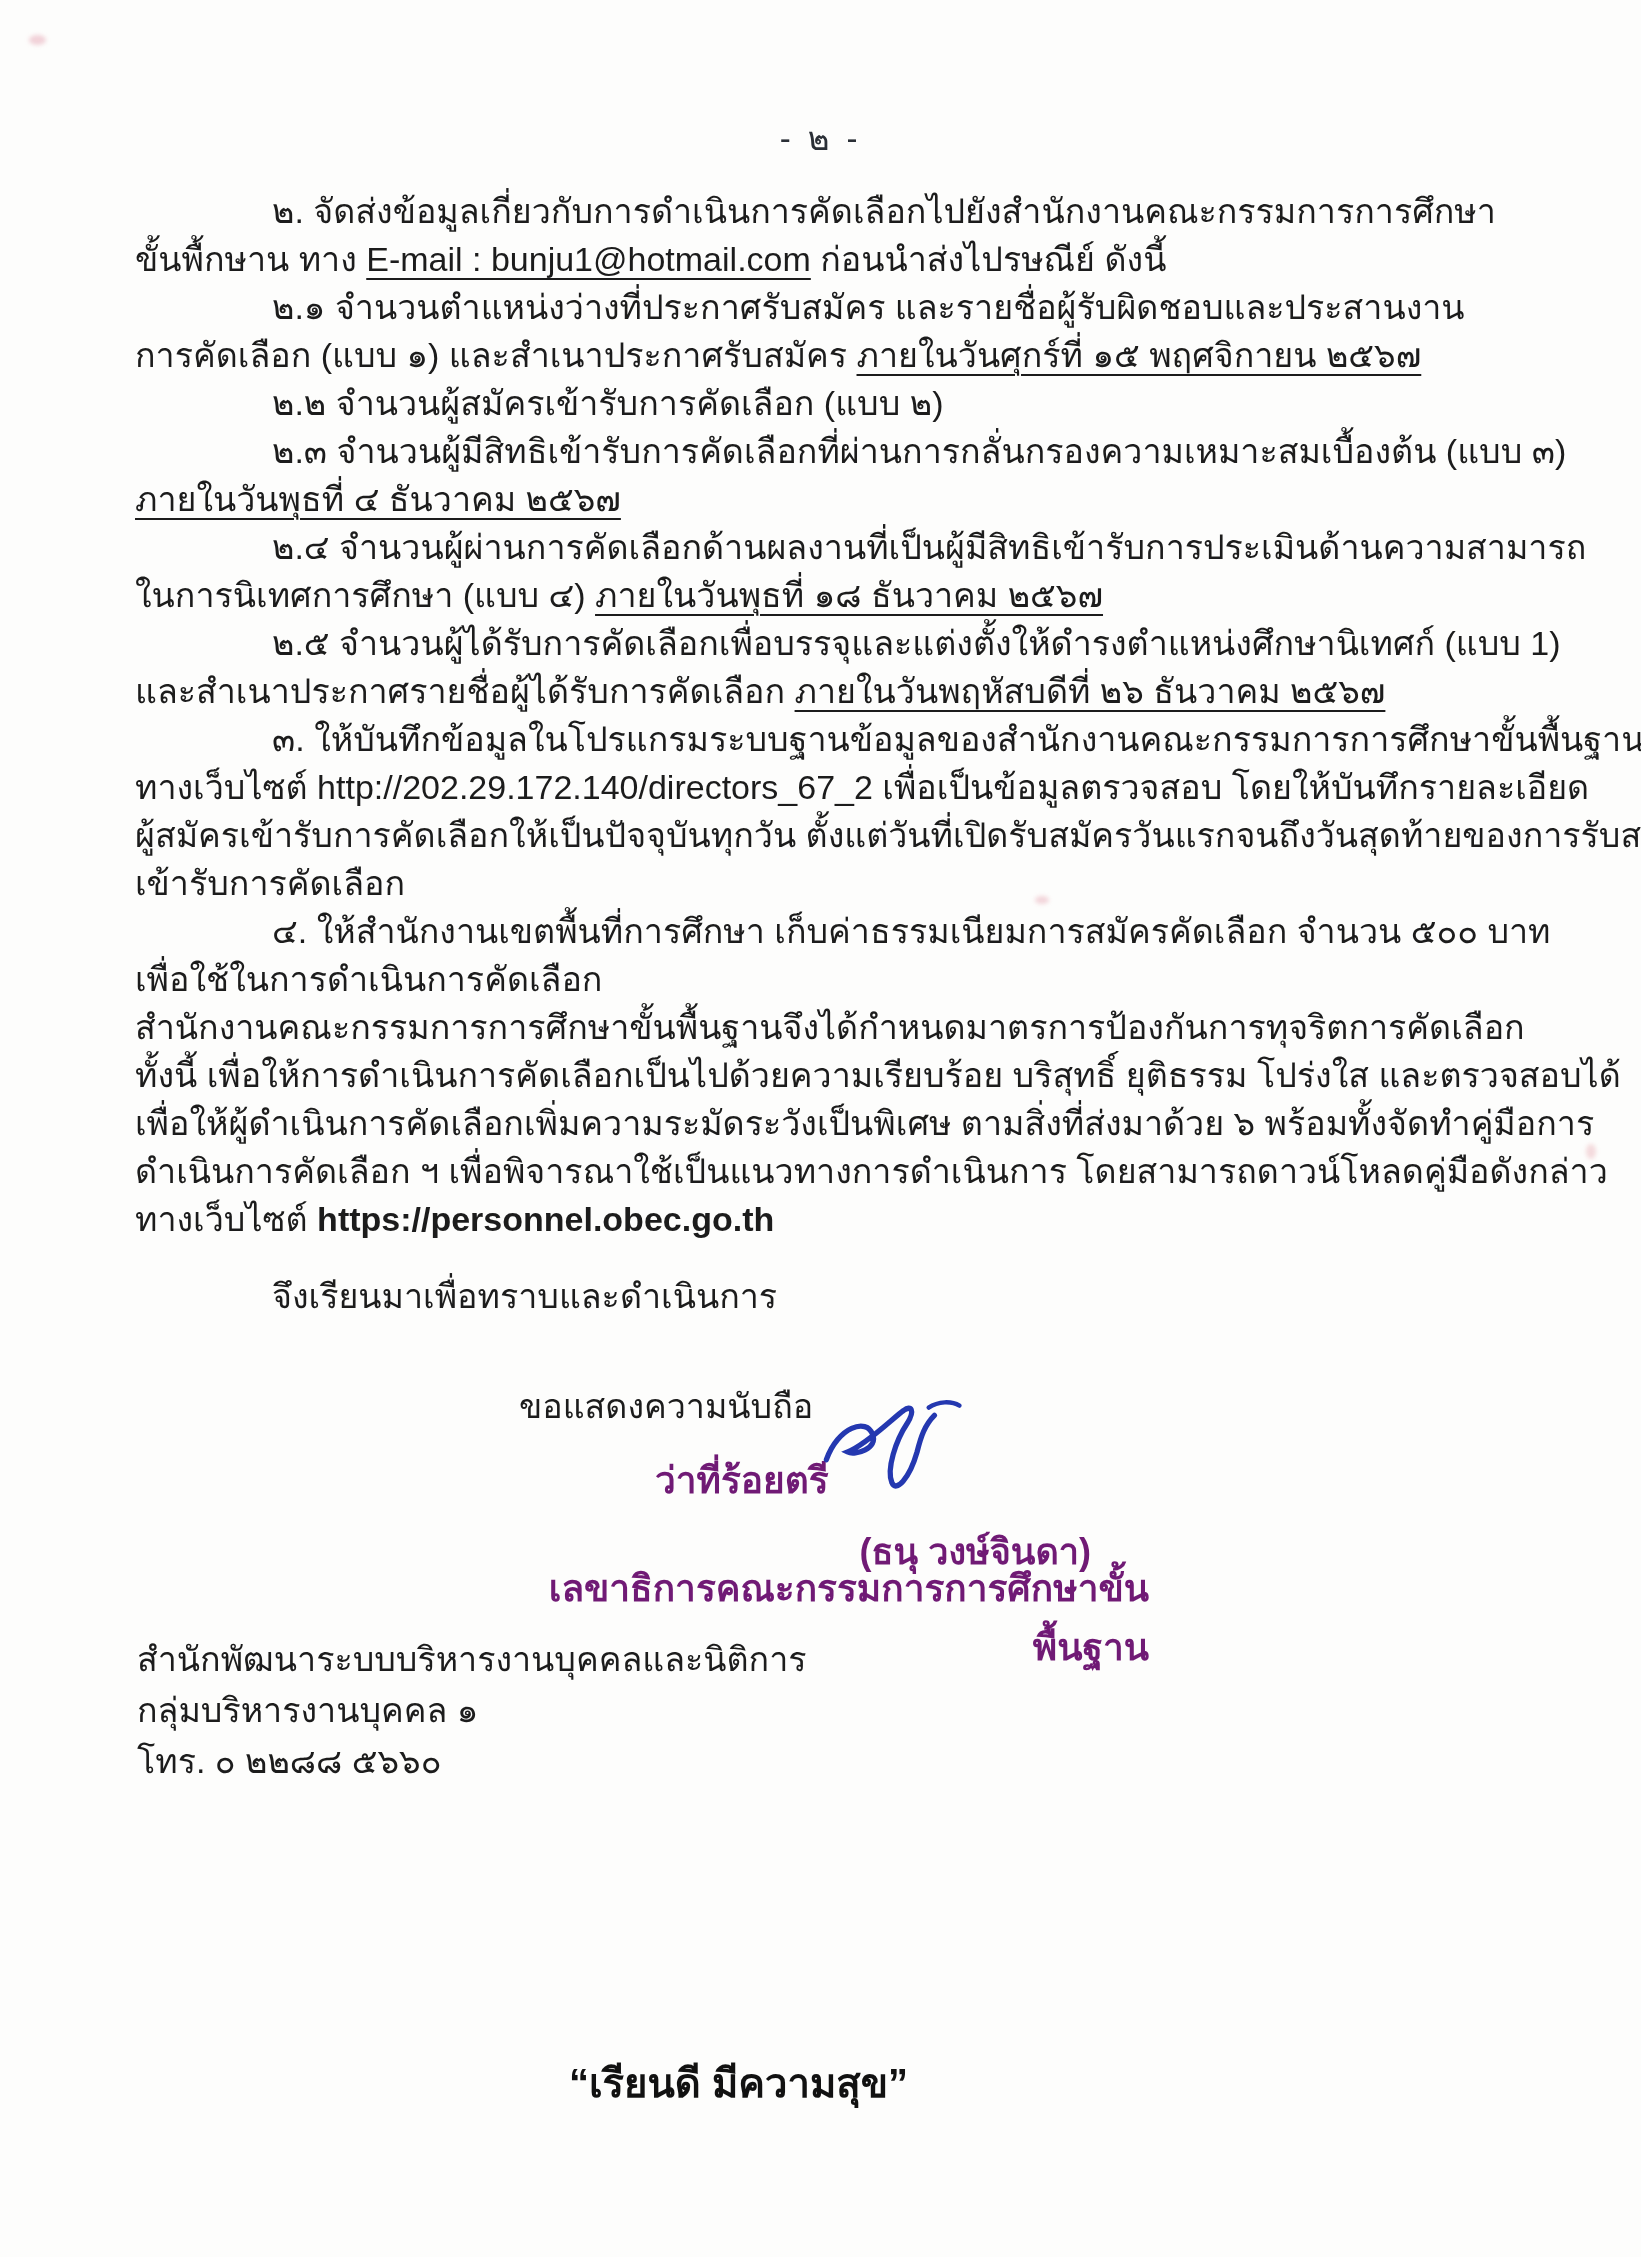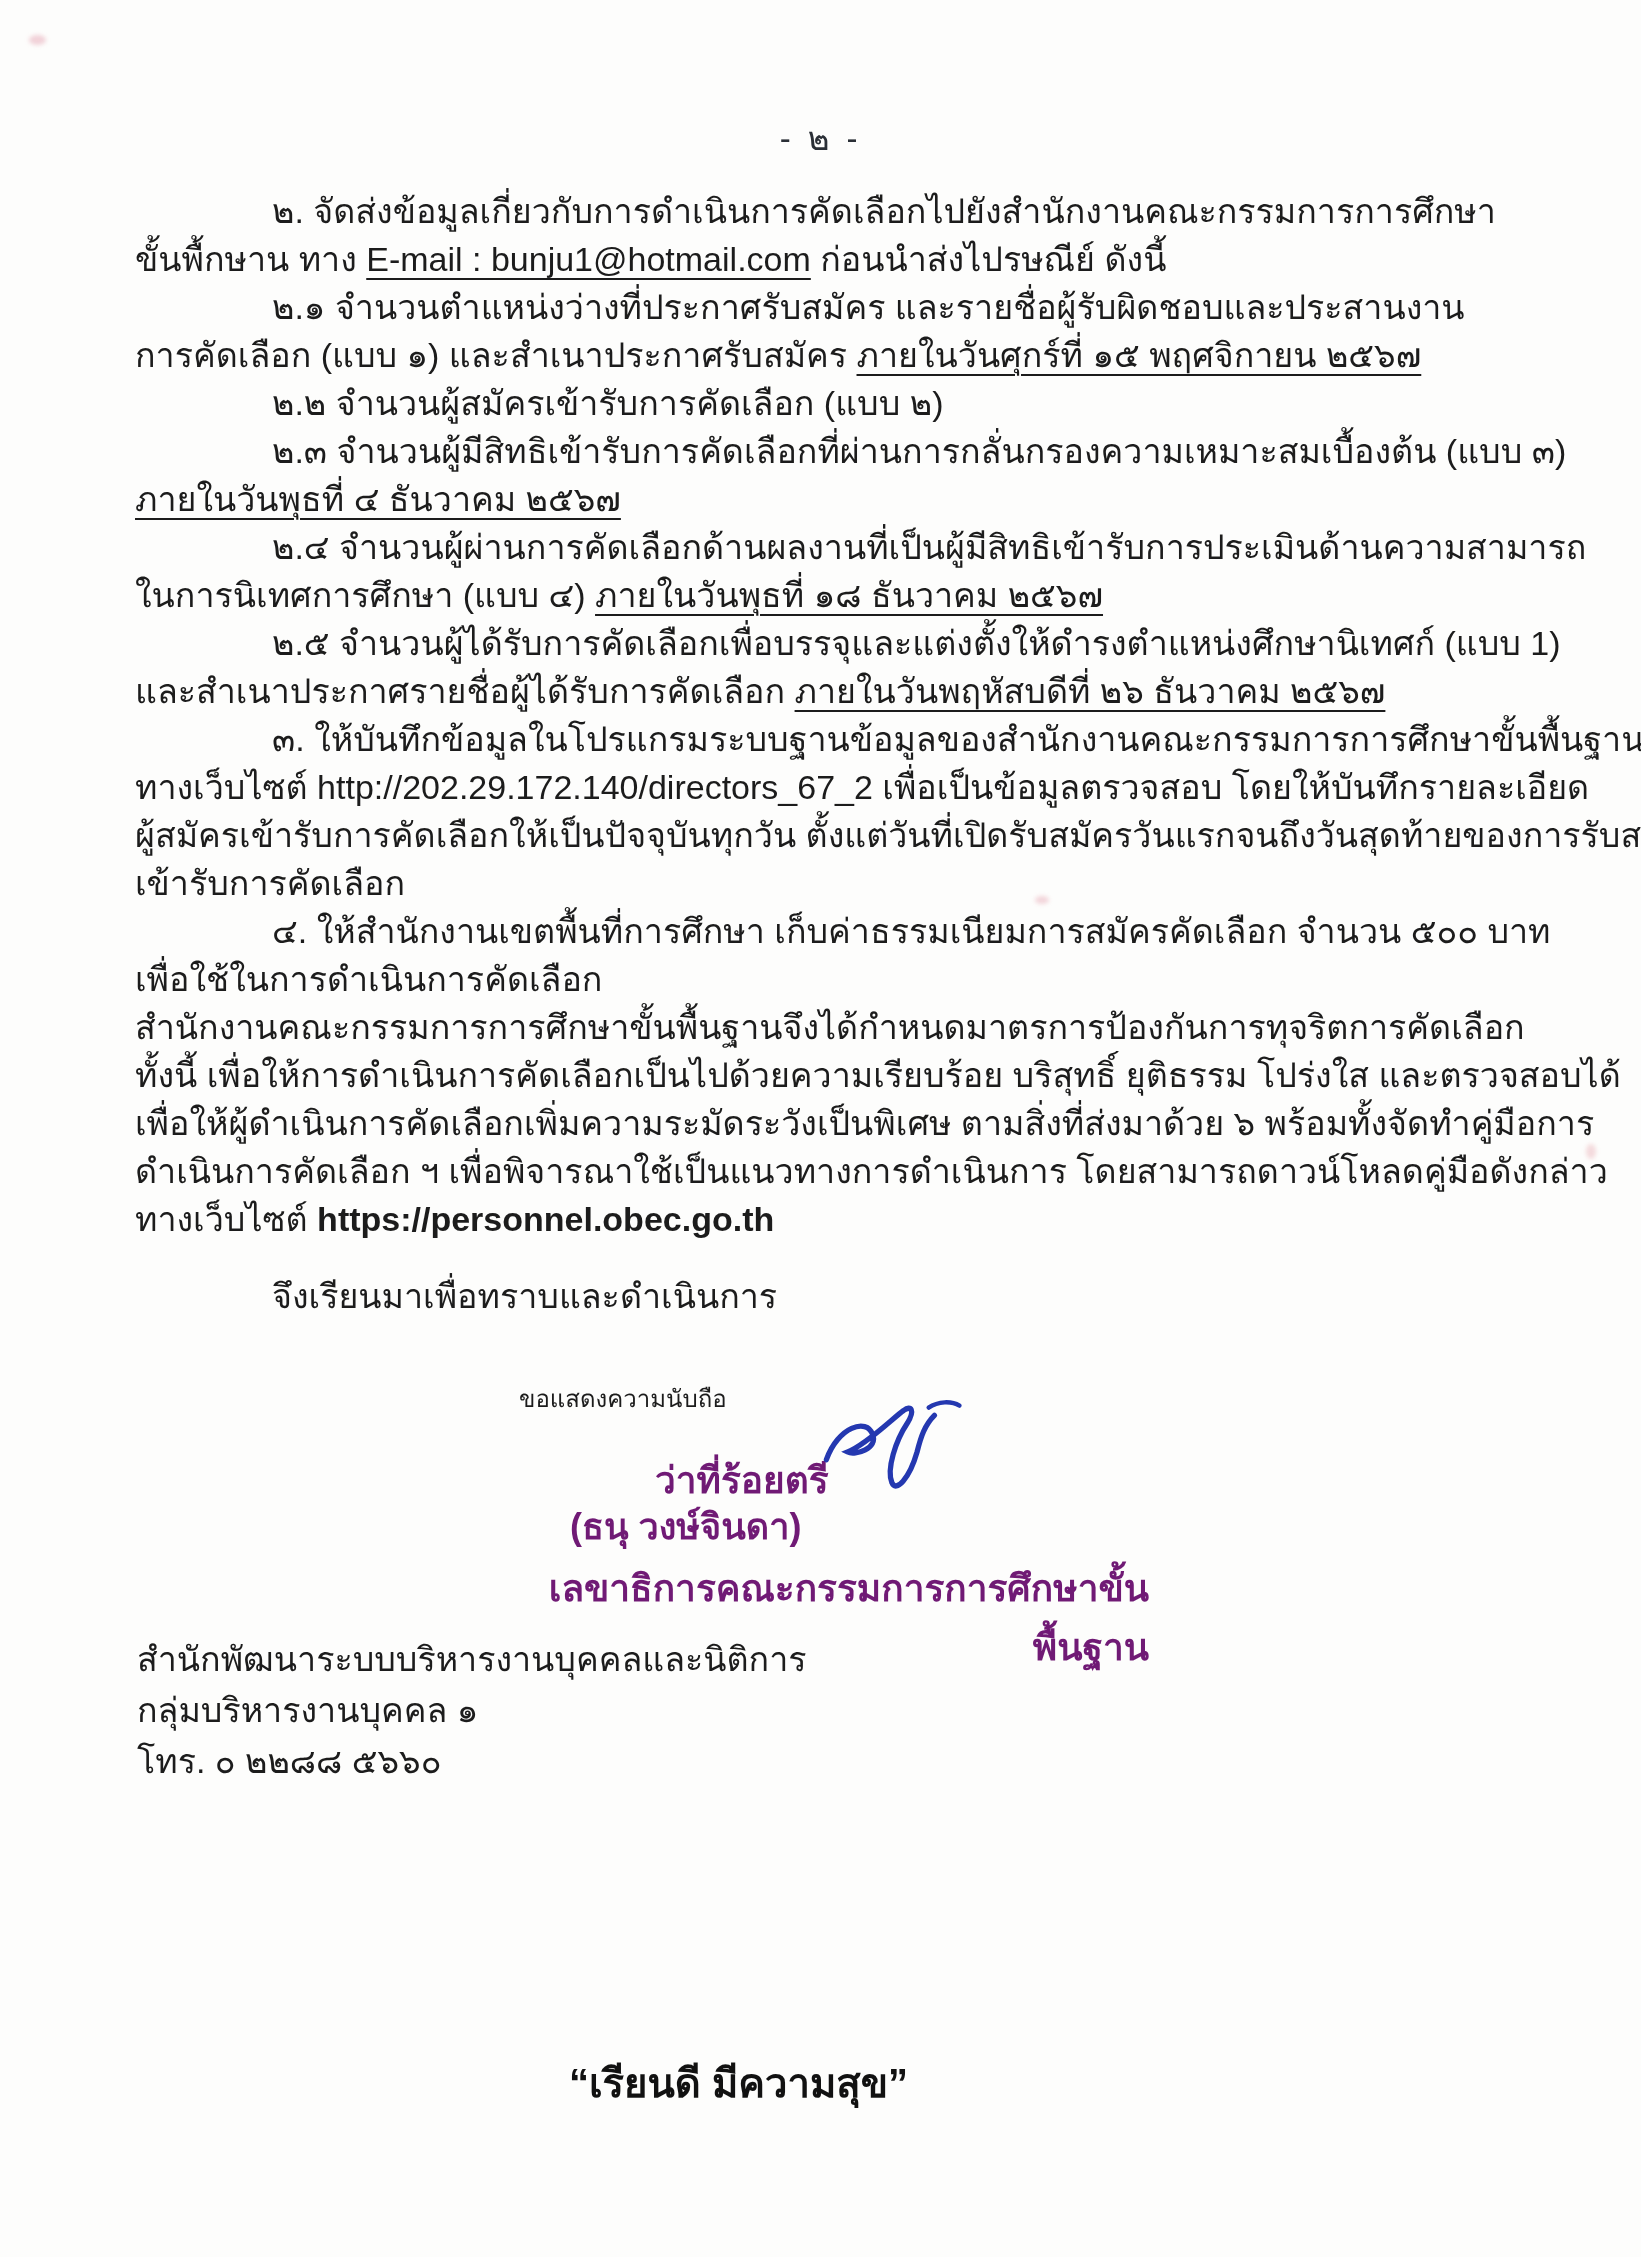--- a/index.html
+++ b/index.html
@@ -24,33 +24,33 @@
   .ln { height:48px; }
   .indent { text-indent:137px; }
   .gap-top { margin-top:29px; }
   .u {
     text-decoration:underline;
     text-decoration-thickness:2.4px;
     text-underline-offset:6.8px;
   }
   .b { font-weight:bold; }
   .salutation {
-    position:absolute; top:1379px; left:519px; font-size:24px;
+    position:absolute; top:1379px; left:519px; font-size:34px;
   }
   .sig-block {
     position:absolute; top:1427px; left:570px; width:521px; height:203px;
     color:#701a75;
   }
   .sig-rank {
     position:absolute; top:23px; left:85px;
     font-size:37px; font-weight:bold;
   }
   .sig-svg { position:absolute; top:-31px; left:239px; }
   .sig-name {
-    position:absolute; top:71px; left:0; right:0; text-align:left;
+    position:absolute; top:96px; left:0; right:0; text-align:right;
     font-size:36px; font-weight:bold;
   }
   .sig-title {
     position:absolute; top:131px; left:-58px; right:-58px; text-align:right;
     font-size:37px; font-weight:bold;
   }
   .contact {
     position:absolute; top:1634px; left:137px;
     font-size:34px; line-height:51px;
   }

